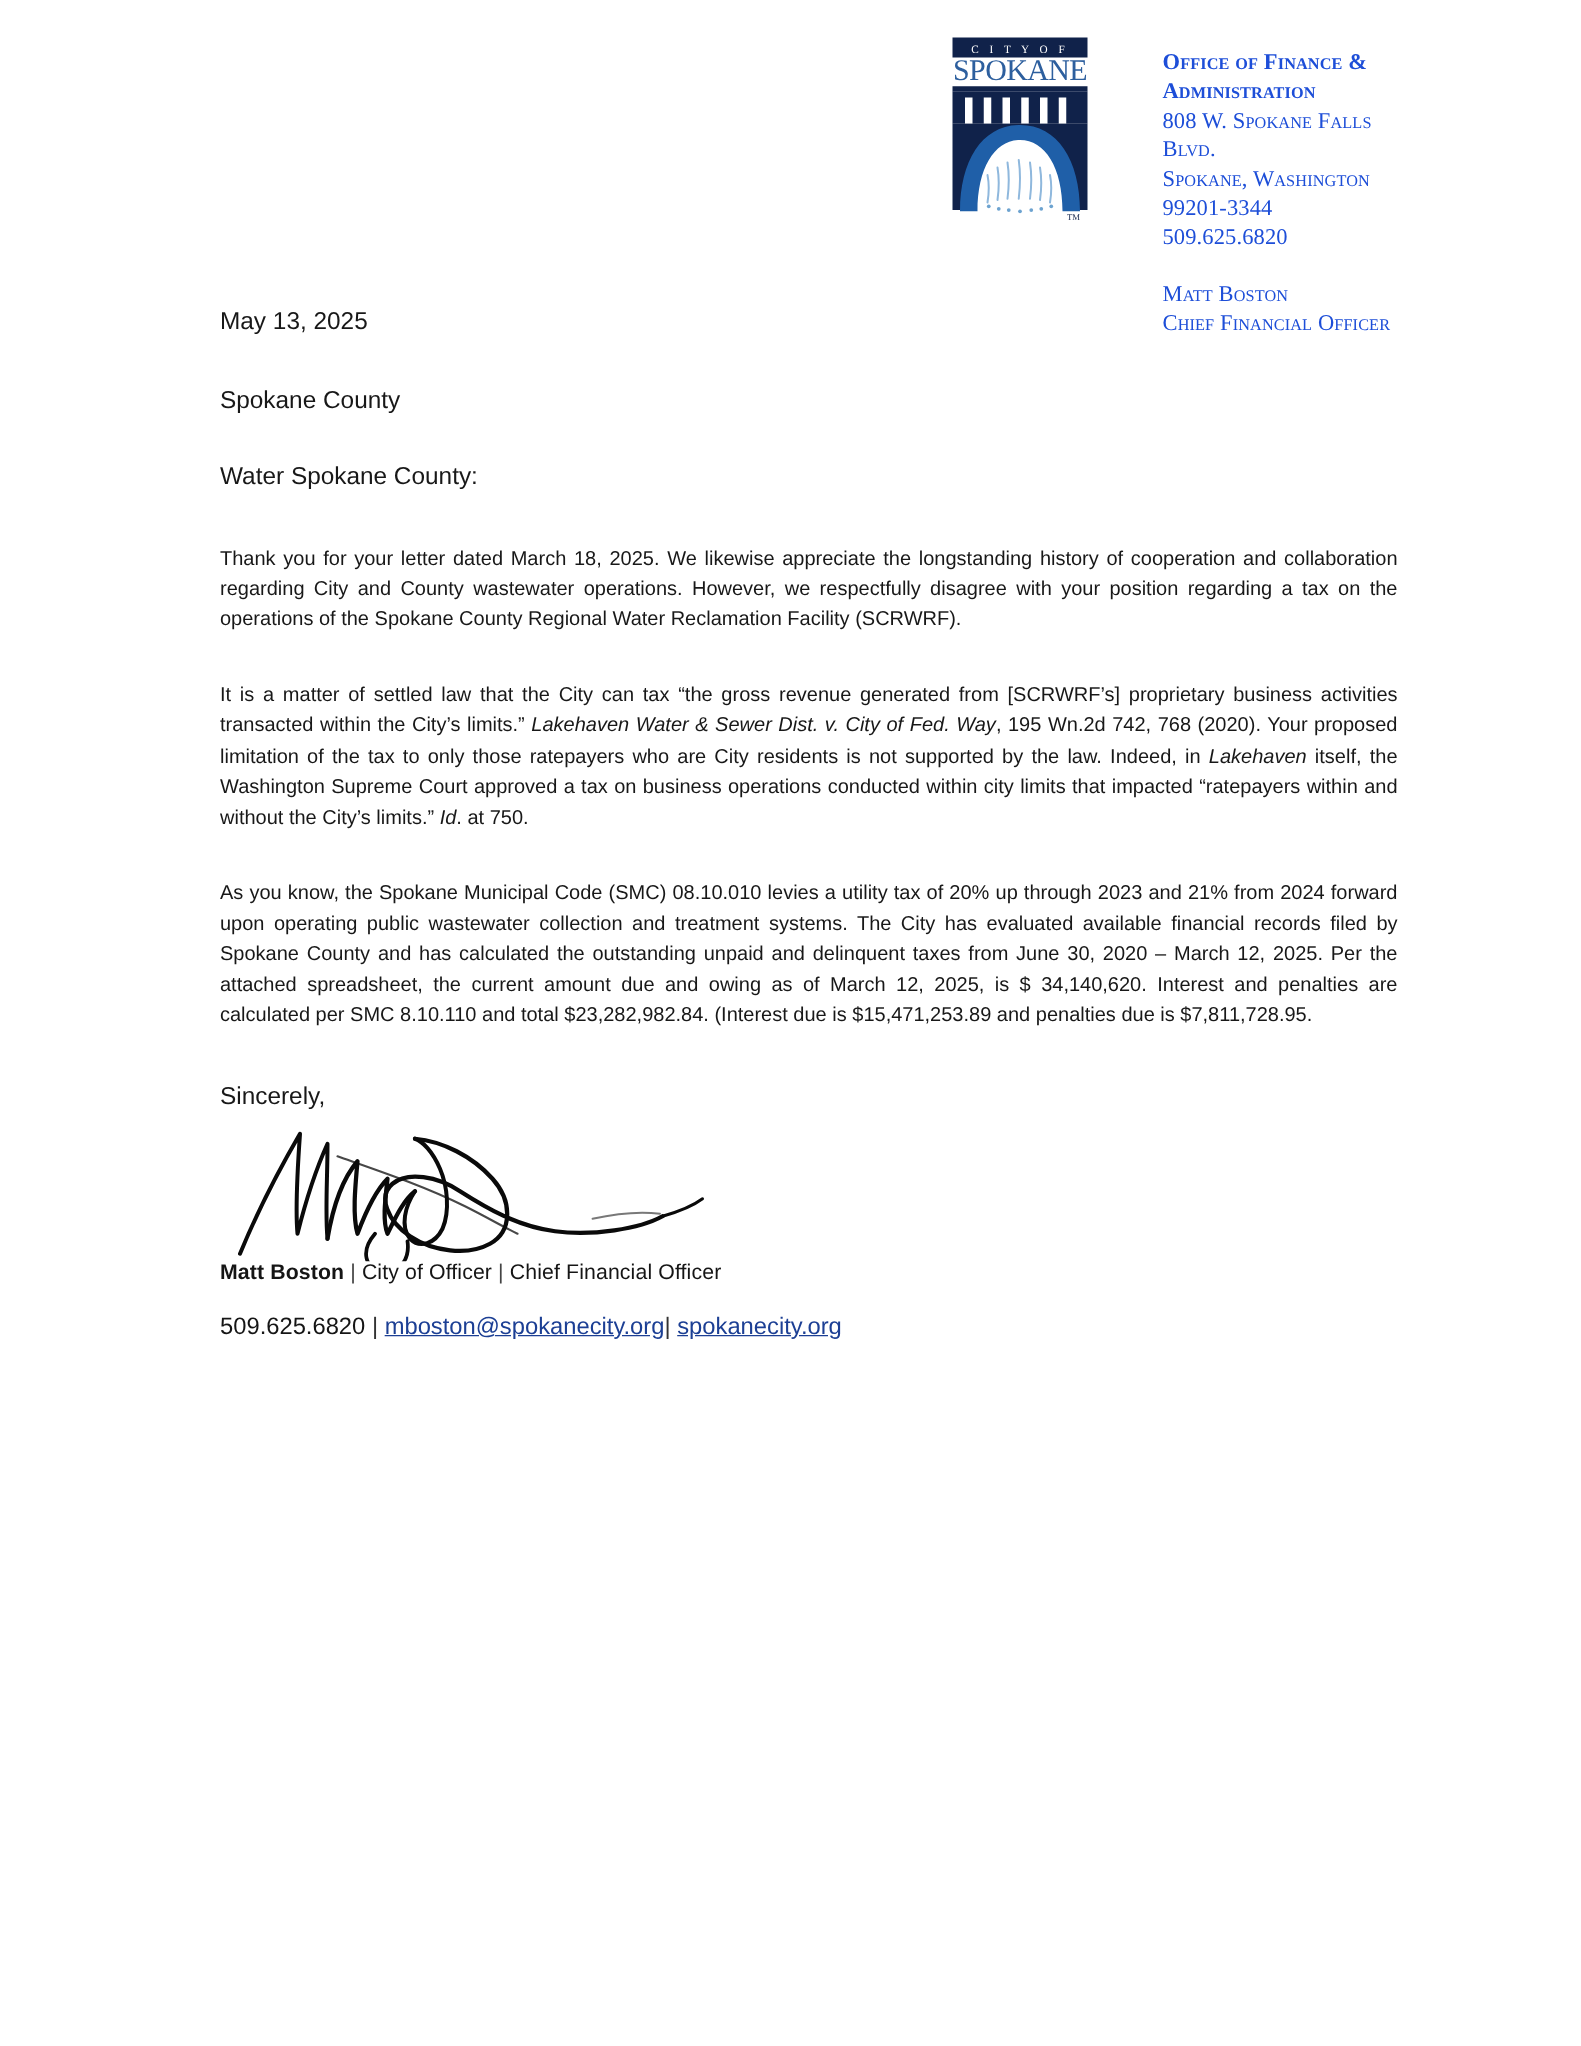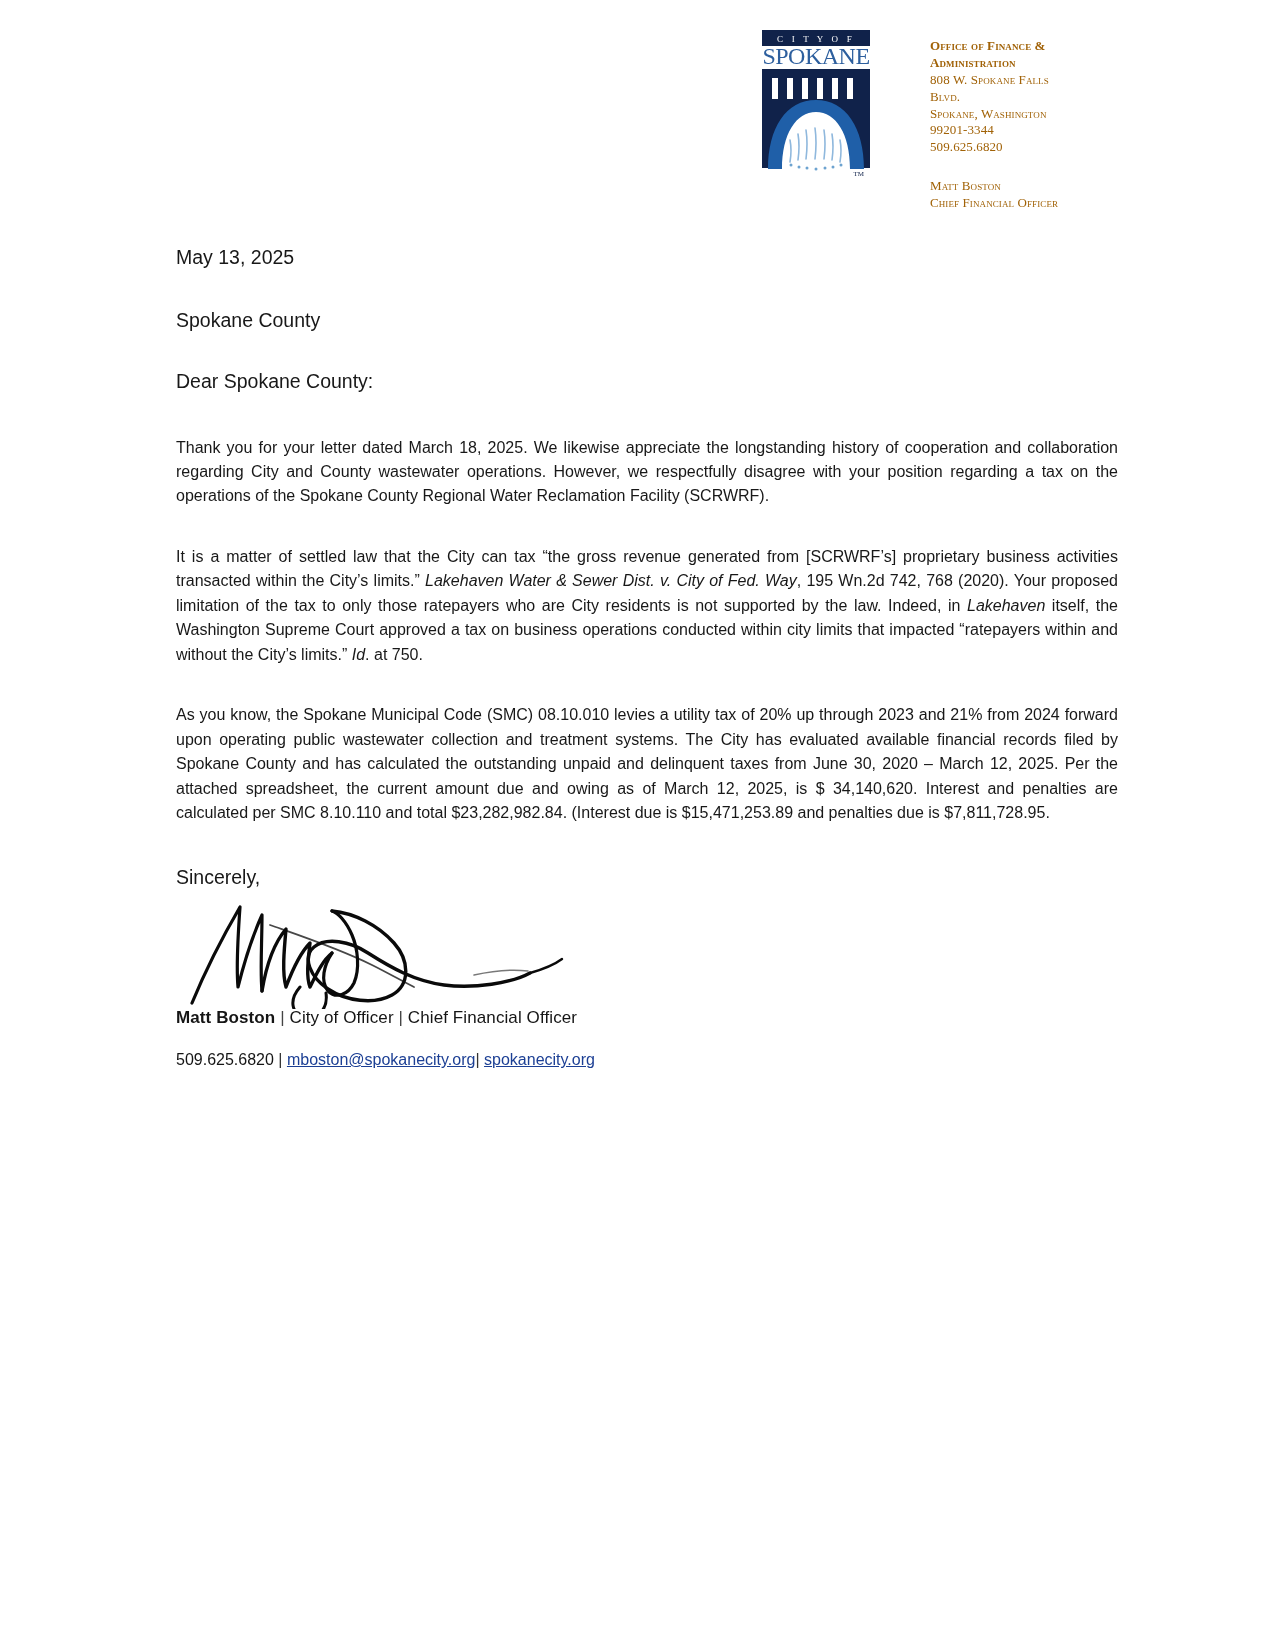--- a/index.html
+++ b/index.html
@@ -32,23 +32,23 @@
     gap: 58px;
   }
   .logo-block {
     width: 112px;
     flex: 0 0 112px;
   }
   .logo-svg { display: block; width: 112px; height: 150px; }
 
   .lh-text {
     padding-top: 10px;
-    color: #a16207;
+    color: #1d4ed8;
     font-family: "Liberation Serif", serif;
-    font-size: 13px;
+    font-size: 18px;
     line-height: 1.30;
     width: 200px;
     letter-spacing: 0.1px;
   }
   .lh-text .bold { font-weight: bold; }
   .smallcaps { font-variant: small-caps; }
   .lh-gap { height: 22px; }
 
   
   .body-wrap {
@@ -91,21 +91,21 @@
     margin-top: 0px;
     font-size: 17px;
     color: #151515;
     letter-spacing: 0.1px;
   }
   .sig-name-line .nm { font-weight: bold; }
   .sig-name-line .sep { color: #444; }
 
   .contact-line {
     margin-top: 26px;
-    font-size: 16px;
+    font-size: 19px;
     color: #151515;
   }
   .contact-line .lnk {
     color: #1c3f94;
     text-decoration: underline;
   }
   .contact-line .sep { color: #333; }
 </style>
 </head>
 <body>
@@ -176,21 +176,21 @@
     </div>
   </div>
 
   <div class="body-wrap">
 
     <div class="ln date-line">May 13, 2025</div>
 
     <div class="ln recipient">Spokane County</div>
 
 
-    <div class="ln salutation">Dear Spokane County:</div>
+    <div class="ln salutation">Water Spokane County:</div>
 
     <p class="para first">Thank you for your letter dated March 18, 2025. We likewise appreciate the longstanding history of cooperation and collaboration regarding City and County wastewater operations. However, we respectfully disagree with your position regarding a tax on the operations of the Spokane County Regional Water Reclamation Facility (SCRWRF).</p>
 
     <p class="para">
       <span>It is a matter of settled law that the City can tax “the gross revenue generated from [SCRWRF’s] proprietary business activities transacted within the City’s limits.” </span><i>Lakehaven Water &amp; Sewer Dist. v. City of Fed. Way</i><span>, 195 Wn.2d 742, 768 (2020). Your proposed limitation of the tax to only those ratepayers who are City residents is not supported by the law. Indeed, in </span><i>Lakehaven</i><span> itself, the Washington Supreme Court approved a tax on business operations conducted within city limits that impacted “ratepayers within and without the City’s limits.” </span><i>Id</i><span>. at 750.</span>
     </p>
 
     <p class="para">As you know, the Spokane Municipal Code (SMC) 08.10.010 levies a utility tax of 20% up through 2023 and 21% from 2024 forward upon operating public wastewater collection and treatment systems. The City has evaluated available financial records filed by Spokane County and has calculated the outstanding unpaid and delinquent taxes from June 30, 2020 – March 12, 2025. Per the attached spreadsheet, the current amount due and owing as of March 12, 2025, is $ 34,140,620. Interest and penalties are calculated per SMC 8.10.110 and total $23,282,982.84. (Interest due is $15,471,253.89 and penalties due is $7,811,728.95.</p>
 
 

